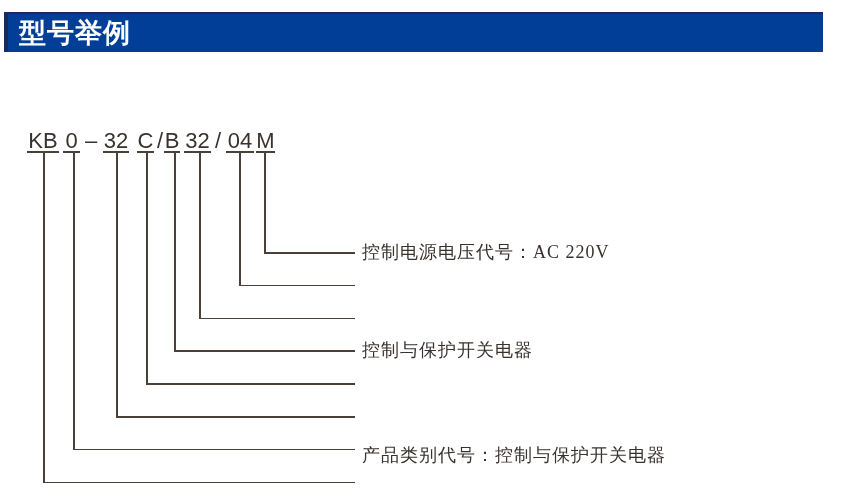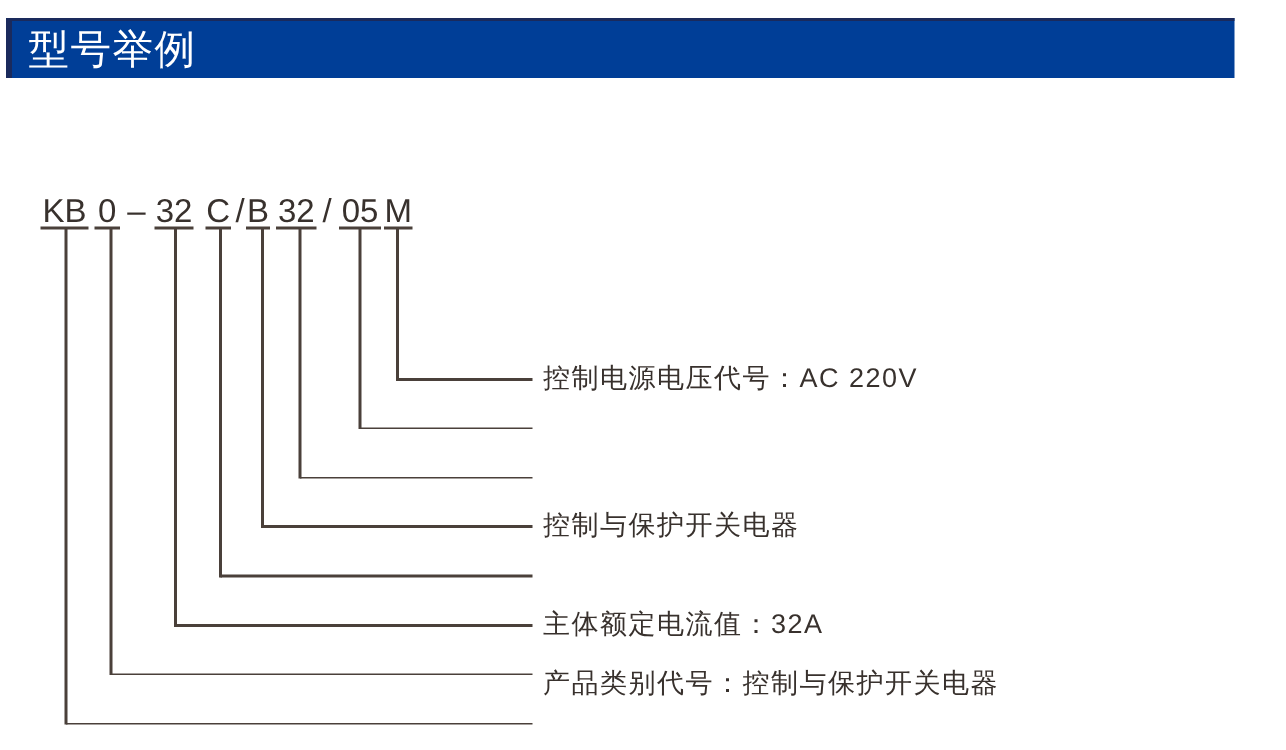--- a/index.html
+++ b/index.html
@@ -8,21 +8,21 @@
     font-family:"Liberation Sans","DejaVu Sans",sans-serif; overflow:hidden;
   }
   .header-bar {
     position:absolute; left:4px; top:12px; width:819px; height:40px;
     background:var(--hbg,#003E97);
     border-left:4px solid var(--hborder,#1A2A5C);
     border-top:2px solid var(--hborder,#1A2A5C);
     box-sizing:border-box; display:flex; align-items:center;
   }
   .header-title {
-    color:var(--htext,#fff); font-size:27px; font-weight:normal;
+    color:var(--htext,#fff); font-size:27px; font-weight:bold;
     padding-left:11px; letter-spacing:1px; line-height:1;
   }
   .subtitle {
     position:absolute; left:13px; top:69px; font-size:29px;
     color:var(--text,#38312D); letter-spacing:0.5px; white-space:nowrap;
   }
   .diagram { position:absolute; left:0; top:0; width:742px; height:500px; }
   .seg {
     position:absolute; top:130px; height:21px; line-height:22px;
     text-align:center; font-size:22px; color:var(--text,#38312D);
@@ -48,36 +48,35 @@
   <div class="diagram" id="diagram">
       <div class="seg u" style="left: 27px; width: 32px;">KB</div>
       <div class="seg u" style="left: 63px; width: 17px;">0</div>
       <div class="seg" style="left: 84px; width: 14px;">–</div>
       <div class="seg u" style="left: 103px; width: 26px;">32</div>
       <div class="seg u" style="left: 137px; width: 17px;">C</div>
       <div class="seg" style="left: 155px; width: 10px;">/</div>
       <div class="seg u" style="left: 164px; width: 16px;">B</div>
       <div class="seg u" style="left: 184px; width: 27px;">32</div>
       <div class="seg" style="left: 213px; width: 10px;">/</div>
-      <div class="seg u" style="left: 226px; width: 28px;">05</div>
+      <div class="seg u" style="left: 226px; width: 28px;">04</div>
       <div class="seg u" style="left: 256px; width: 19px;">M</div>
       <div class="vline" style="left: 264.25px; top: 152px; height: 101.5px;"></div>
       <div class="hline" style="left: 265px; top: 252px; width: 90px;"></div>
-      <div class="ann" style="left: 362px; top: 252.75px;">控制电源电压代号：AC 220V</div>
+      <div class="ann" style="left: 362px; top: 252.75px; font-family: Liberation Serif, serif;">控制电源电压代号：AC 220V</div>
       <div class="vline" style="left: 239.25px; top: 152px; height: 134.3px;"></div>
       <div class="hline" style="left: 240px; top: 284.8px; width: 115px;"></div>
       <div class="vline" style="left: 199.25px; top: 152px; height: 167.1px;"></div>
       <div class="hline" style="left: 200px; top: 317.6px; width: 155px;"></div>
       <div class="vline" style="left: 174.25px; top: 152px; height: 199.9px;"></div>
       <div class="hline" style="left: 175px; top: 350.4px; width: 180px;"></div>
       <div class="ann" style="left: 362px; top: 351.15px;">控制与保护开关电器</div>
       <div class="vline" style="left: 146.25px; top: 152px; height: 232.7px;"></div>
       <div class="hline" style="left: 147px; top: 383.2px; width: 208px;"></div>
       <div class="vline" style="left: 116.25px; top: 152px; height: 265.5px;"></div>
       <div class="hline" style="left: 117px; top: 416px; width: 238px;"></div>
-      <div class="ann" style="left: 362px; top: 416.75px;">主体额定电流值：32A</div>
       <div class="vline" style="left: 73.25px; top: 152px; height: 298.3px;"></div>
       <div class="hline" style="left: 74px; top: 448.8px; width: 281px;"></div>
       <div class="vline" style="left: 43.25px; top: 152px; height: 331.1px;"></div>
       <div class="hline" style="left: 44px; top: 481.6px; width: 311px;"></div>
       <div class="ann" style="left: 362px; top: 456px;">产品类别代号：控制与保护开关电器</div>
     </div>
 </div>
 
 </body></html>

